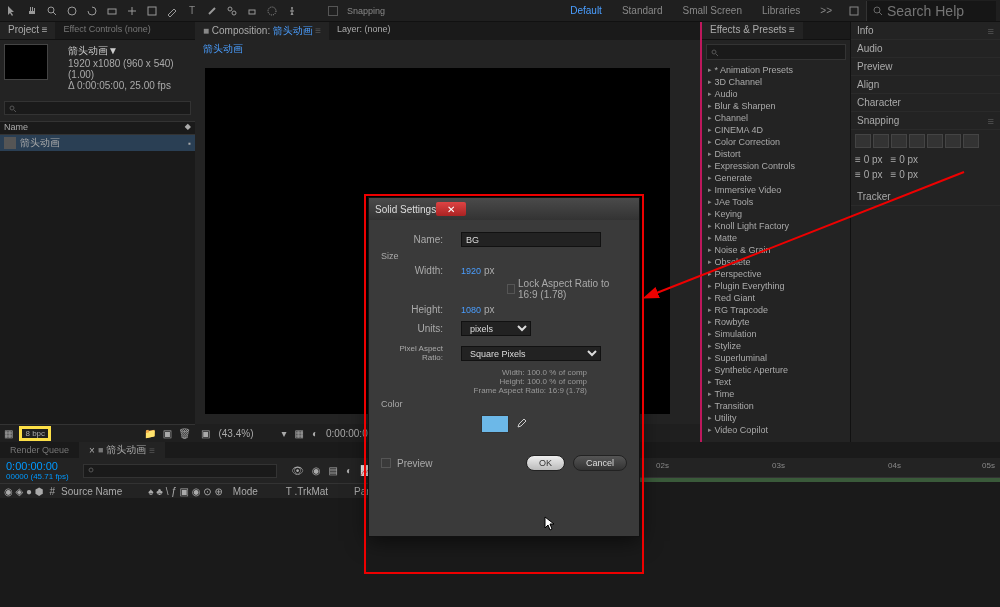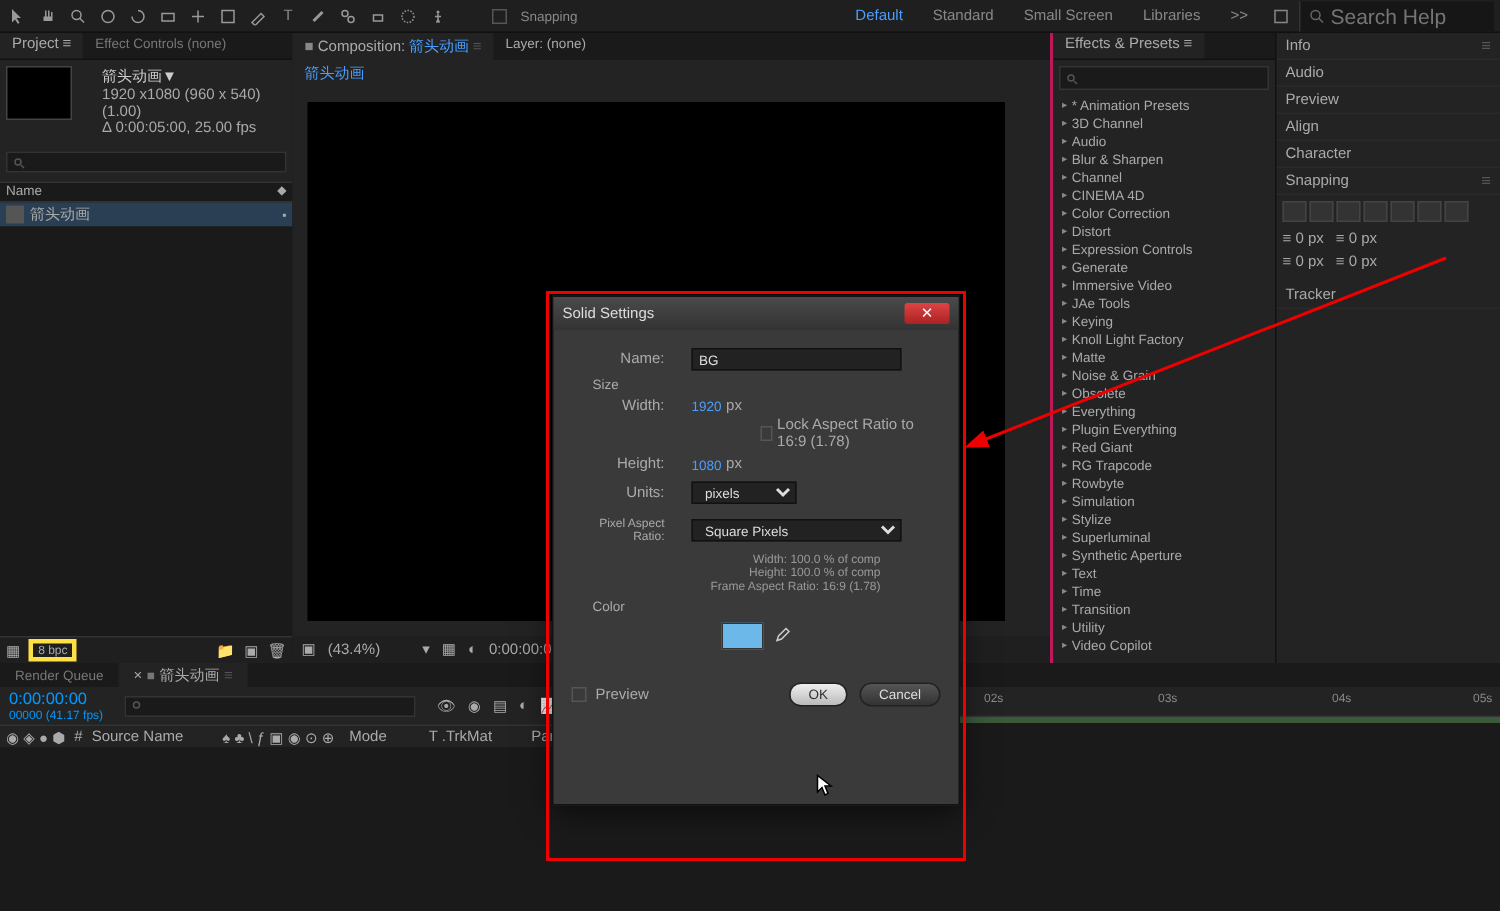--- a/index.html
+++ b/index.html
@@ -70,30 +70,30 @@
 .tl-right{flex:1;background:#1a1a1a;position:relative}
 .ruler{height:20px;background:#232323;position:relative;border-bottom:1px solid #333}
 .ruler-tick{position:absolute;font-size:8px;color:#888;top:3px}
 .playhead{position:absolute;top:0;bottom:0;width:1px;background:#4a9eff;left:26px}
 .playhead::before{content:"";position:absolute;top:0;left:-4px;width:9px;height:8px;background:#4a9eff;clip-path:polygon(0 0,100% 0,50% 100%)}
 .tracks{height:100px;background:#1a1a1a;position:relative}
 .work-area{position:absolute;left:26px;right:0;top:0;height:4px;background:#3a5a3a}
 
 
 .dialog{position:absolute;left:368px;top:197px;width:272px;height:340px;background:#3a3a3a;border:1px solid #111;box-shadow:0 4px 20px rgba(0,0,0,.6)}
-.dlg-title{height:22px;background:linear-gradient(#4a4a4a,#333);display:flex;align-items:center;padding:0 6px;justify-content:space-between}
+.dlg-title{height:22px;background:linear-gradient(#4a4a4a,#333);display:flex;align-items:center;padding:0 6px;justify-content:flex-start}
 .dlg-title span{font-size:10px;color:#ddd}
 .dlg-close{width:30px;height:14px;background:linear-gradient(#d44,#a22);border-radius:2px;color:#fff;display:flex;align-items:center;justify-content:center;font-size:10px}
 .dlg-body{padding:8px 12px}
 .dlg-row{display:flex;align-items:center;margin:4px 0;font-size:9px}
 .dlg-row label{width:80px;text-align:right;padding-right:18px;color:#aaa}
 .dlg-input{background:#222;border:1px solid #111;padding:1px 4px;color:#ddd;font-size:9px;height:15px}
 .dlg-input.name{width:140px}
 .val-num{color:#4a9eff;font-size:9px}
-.dlg-section{font-size:9px;color:#aaa;margin:4px 14px 2px}
+.dlg-section{font-size:9px;color:#aaa;margin:4px 0 2px}
 .dlg-select{background:#222;border:1px solid #111;padding:1px 4px;color:#ddd;font-size:9px;height:15px}
 .dlg-btn{background:linear-gradient(#555,#333);border:1px solid #222;border-radius:10px;padding:2px 12px;font-size:9px;color:#ddd;cursor:pointer}
 .dlg-btn.primary{background:linear-gradient(#eee,#bbb);color:#333}
 .color-swatch{width:28px;height:18px;background:#6cb8e8;border:1px solid #333}
 .eyedrop{width:12px;height:12px;margin-left:6px}
 .dlg-foot{display:flex;justify-content:flex-end;gap:8px;padding:8px 12px;align-items:center}
 .dlg-foot .prev{margin-right:auto;display:flex;align-items:center;gap:3px;font-size:9px;color:#888}
 
 .red-box{position:absolute;left:364px;top:194px;width:280px;height:380px;border:2px solid #e00;pointer-events:none}
 .arrow{position:absolute;pointer-events:none}
@@ -287,21 +287,21 @@
         <div class="eff-item">Distort</div>
         <div class="eff-item">Expression Controls</div>
         <div class="eff-item">Generate</div>
         <div class="eff-item">Immersive Video</div>
         <div class="eff-item">JAe Tools</div>
         <div class="eff-item">Keying</div>
         <div class="eff-item">Knoll Light Factory</div>
         <div class="eff-item">Matte</div>
         <div class="eff-item">Noise &amp; Grain</div>
         <div class="eff-item">Obsolete</div>
-        <div class="eff-item">Everything</div>
+        <div class="eff-item">Perspective</div>
         <div class="eff-item">Plugin Everything</div>
         <div class="eff-item">Red Giant</div>
         <div class="eff-item">RG Trapcode</div>
         <div class="eff-item">Rowbyte</div>
         <div class="eff-item">Simulation</div>
         <div class="eff-item">Stylize</div>
         <div class="eff-item">Superluminal</div>
         <div class="eff-item">Synthetic Aperture</div>
         <div class="eff-item">Text</div>
         <div class="eff-item">Time</div>
@@ -358,21 +358,21 @@
 <div class="bottom">
   <div class="tl-tabs">
     <div class="tl-tab">Render Queue</div>
     <div class="tl-tab active"><span class="x">×</span> ■ <span>箭头动画</span> <span class="menu" style="color:#555">≡</span></div>
   </div>
   <div class="tl-head">
     <div class="tl-left">
       <div class="tc-row">
         <div>
           <div class="timecode">0:00:00:00</div>
-          <div class="timecode-sub">00000 (41.17 fps)</div>
+          <div class="timecode-sub">00000 (45.71 fps)</div>
         </div>
         <div class="proj-search" style="flex:1;margin:0 6px">
           <svg width="9" height="9">
               <circle cx="4" cy="4" r="2" fill="none" stroke="#555"></circle>
             </svg>
         </div>
         <span>👁</span>
         <span>◉</span>
         <span>▤</span>
         <span>◐</span>

